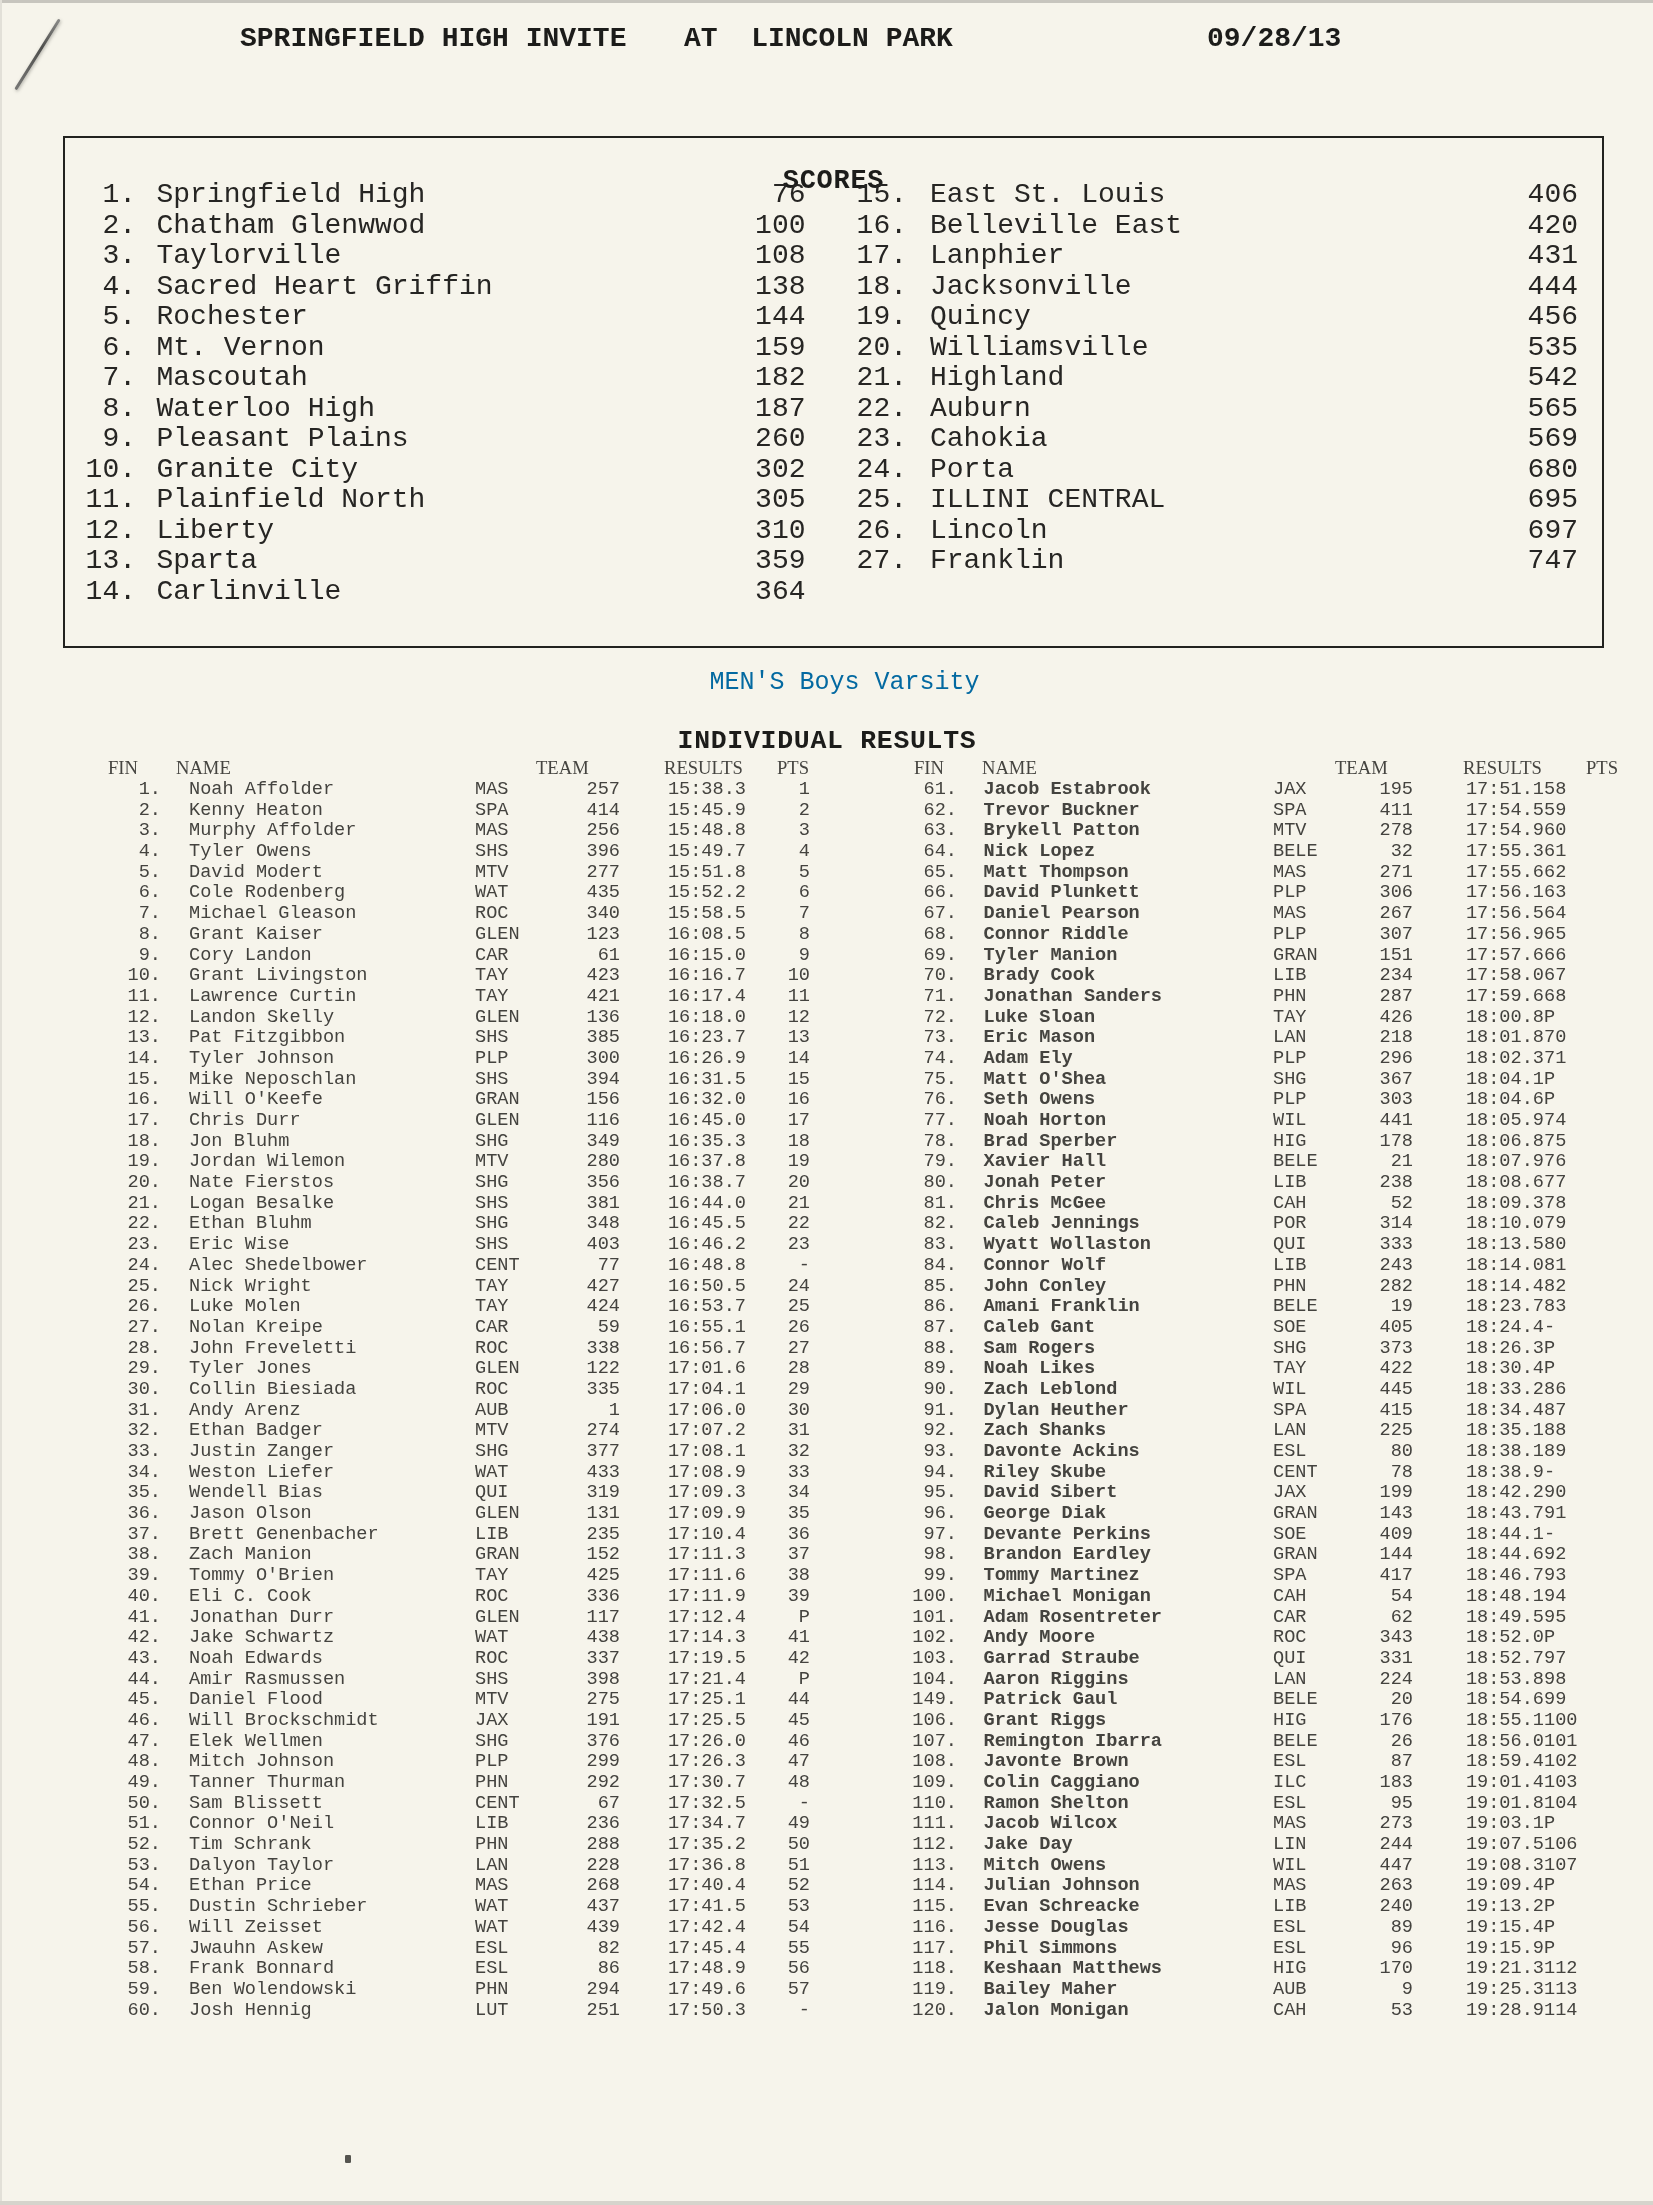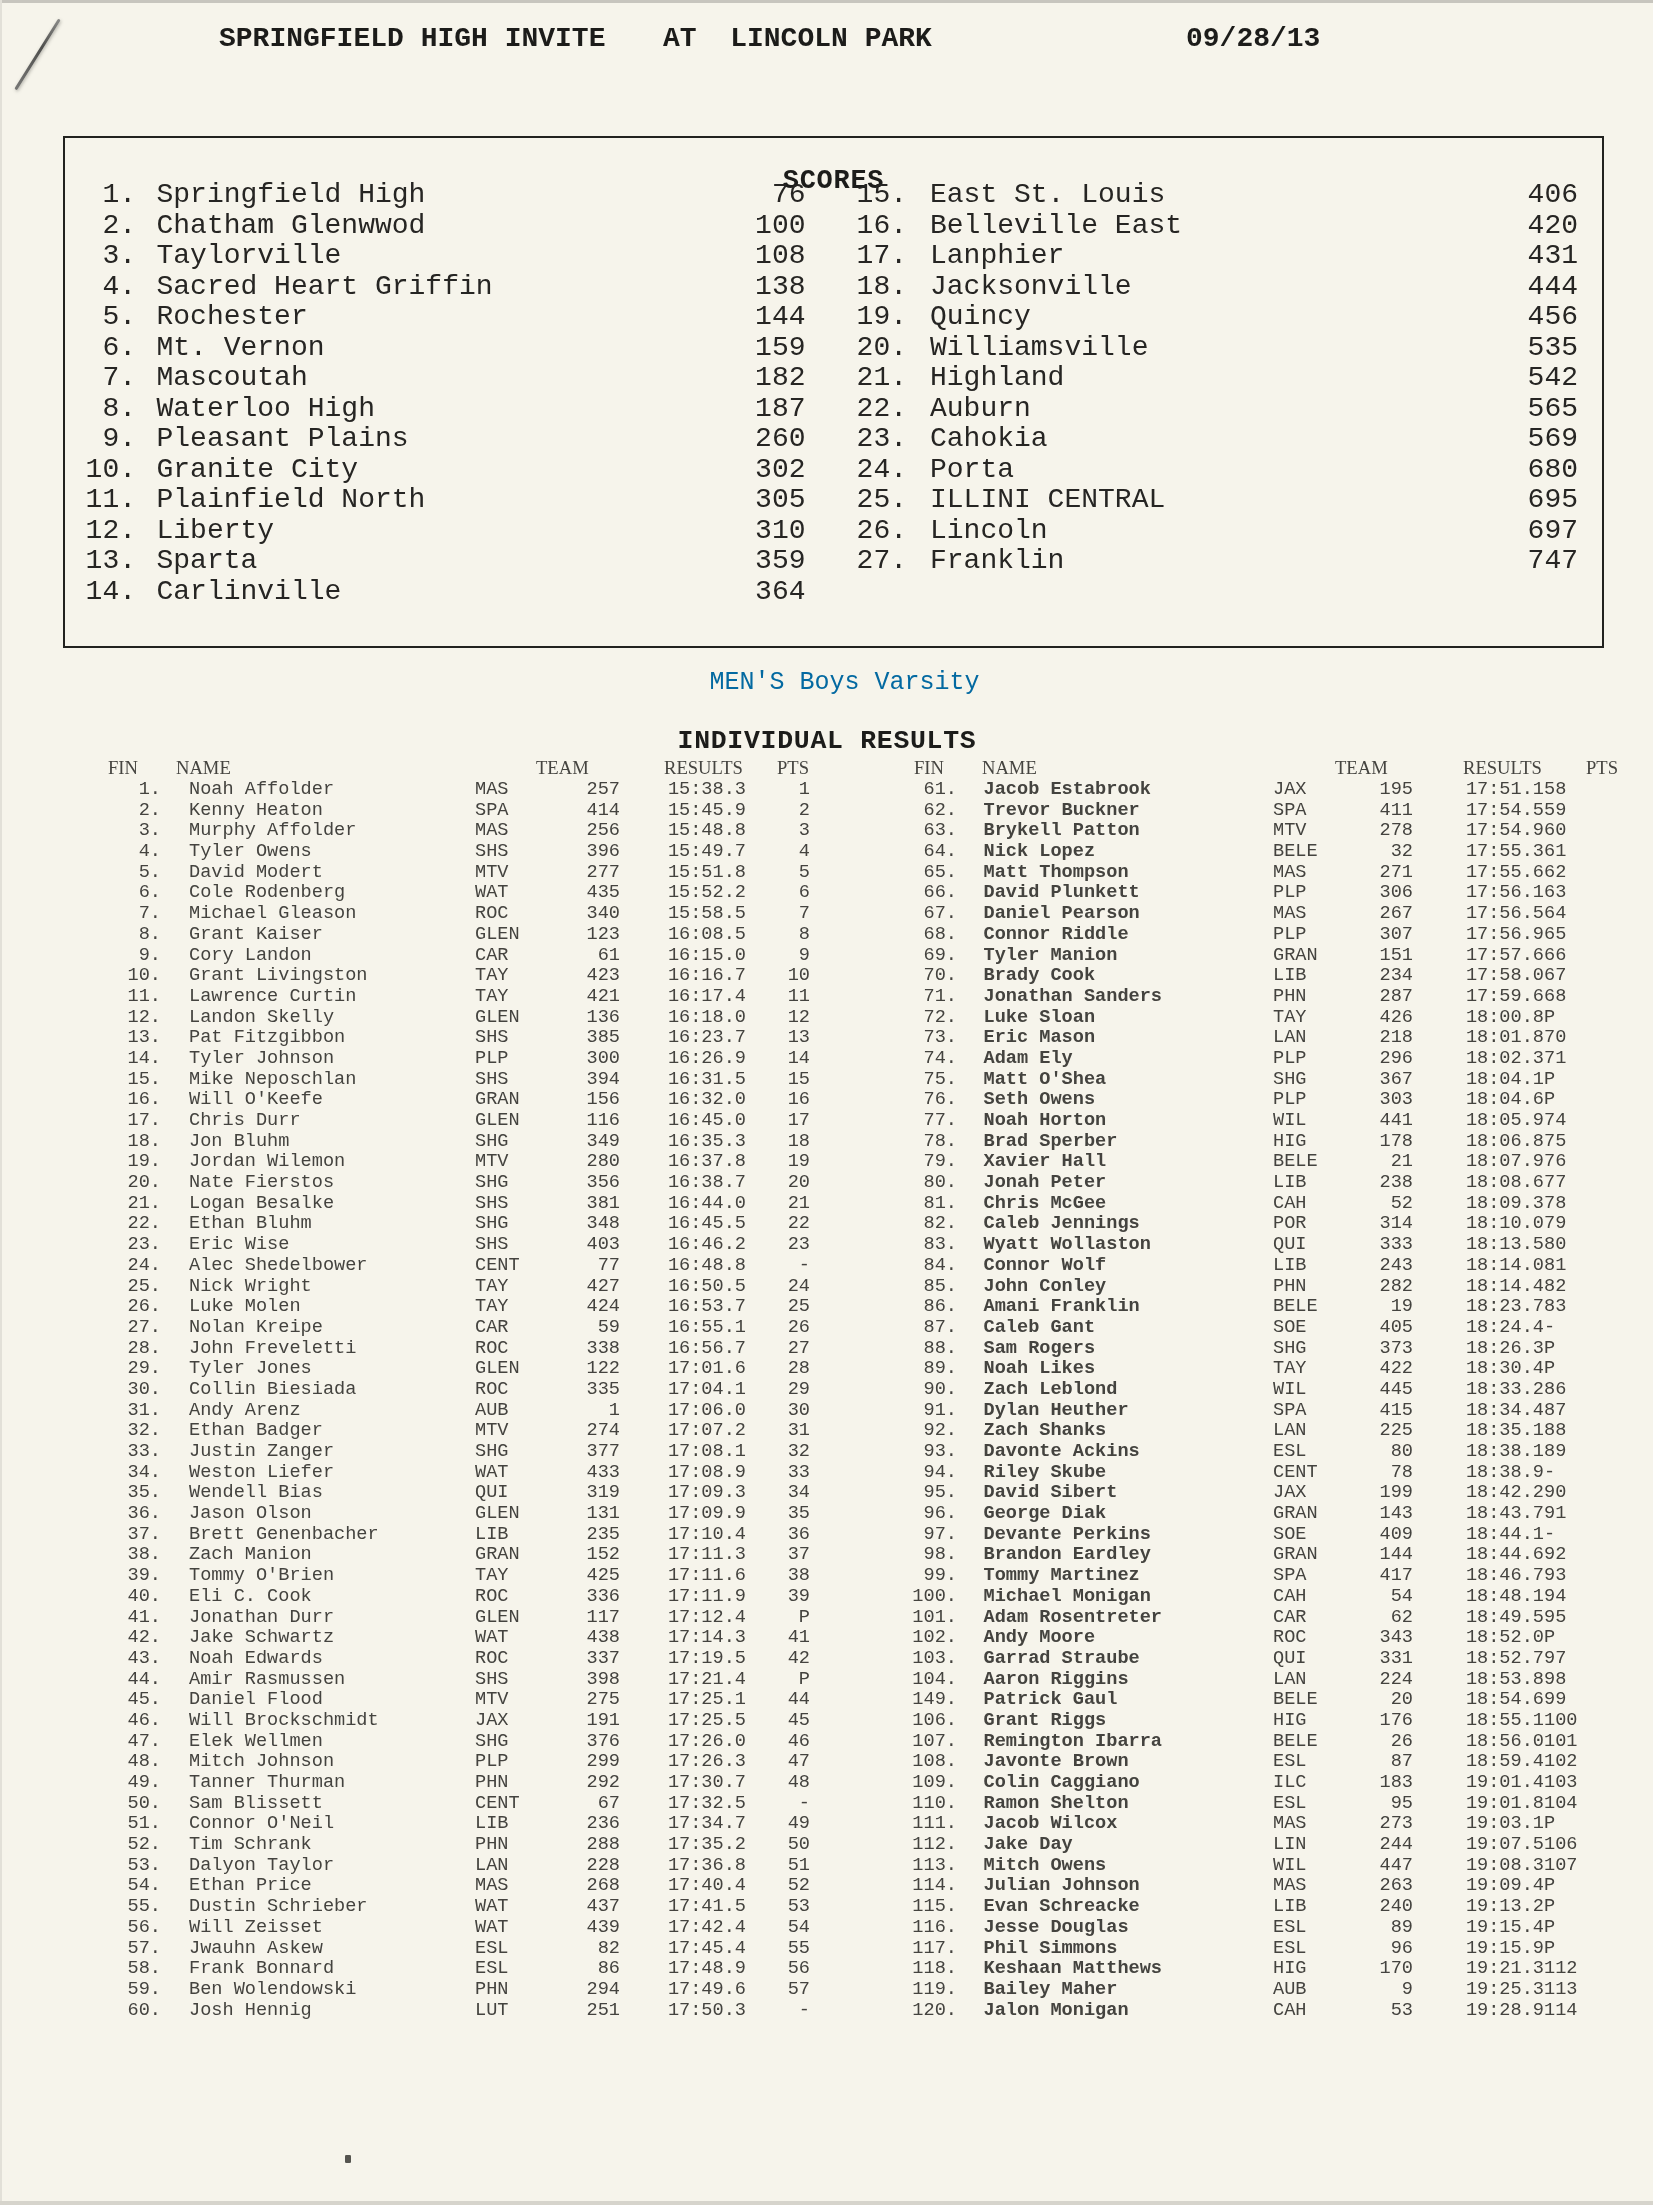--- a/index.html
+++ b/index.html
@@ -19,21 +19,21 @@
     position:absolute;left:36px;top:13.3px;width:3.3px;height:83px;
     background:linear-gradient(180deg,#8a8a88,#4f4f4d 40%,#77777ा5 100%);
     background:linear-gradient(180deg,#8a8a88,#4f4f4d 40%,#777775 100%);
     transform:rotate(32deg);
     border-radius:2px;
     box-shadow:1.3px 0.7px 3.3px rgba(90,90,85,0.45);
   }
   .speck{position:absolute;left:345px;top:2155px;width:6px;height:8px;background:#55544f;border-radius:1.3px;}
 
   
-  .hdr{position:absolute;top:22.5px;font-size:28px;font-weight:bold;color:#1c1c1a;white-space:pre;}
+  .hdr{position:absolute;top:22.5px;font-size:28px;font-weight:bold;color:#1c1c1a;white-space:pre;margin-left:21px;}
   .hdr-title{left:219px;}
   .hdr-loc{left:663px;}
   .hdr-date{left:1186px;}
 
   
   .scores-box{
     position:absolute;left:63px;top:136px;width:1537px;height:508px;
     border:2px solid #22221f;
   }
   .scores-title{

